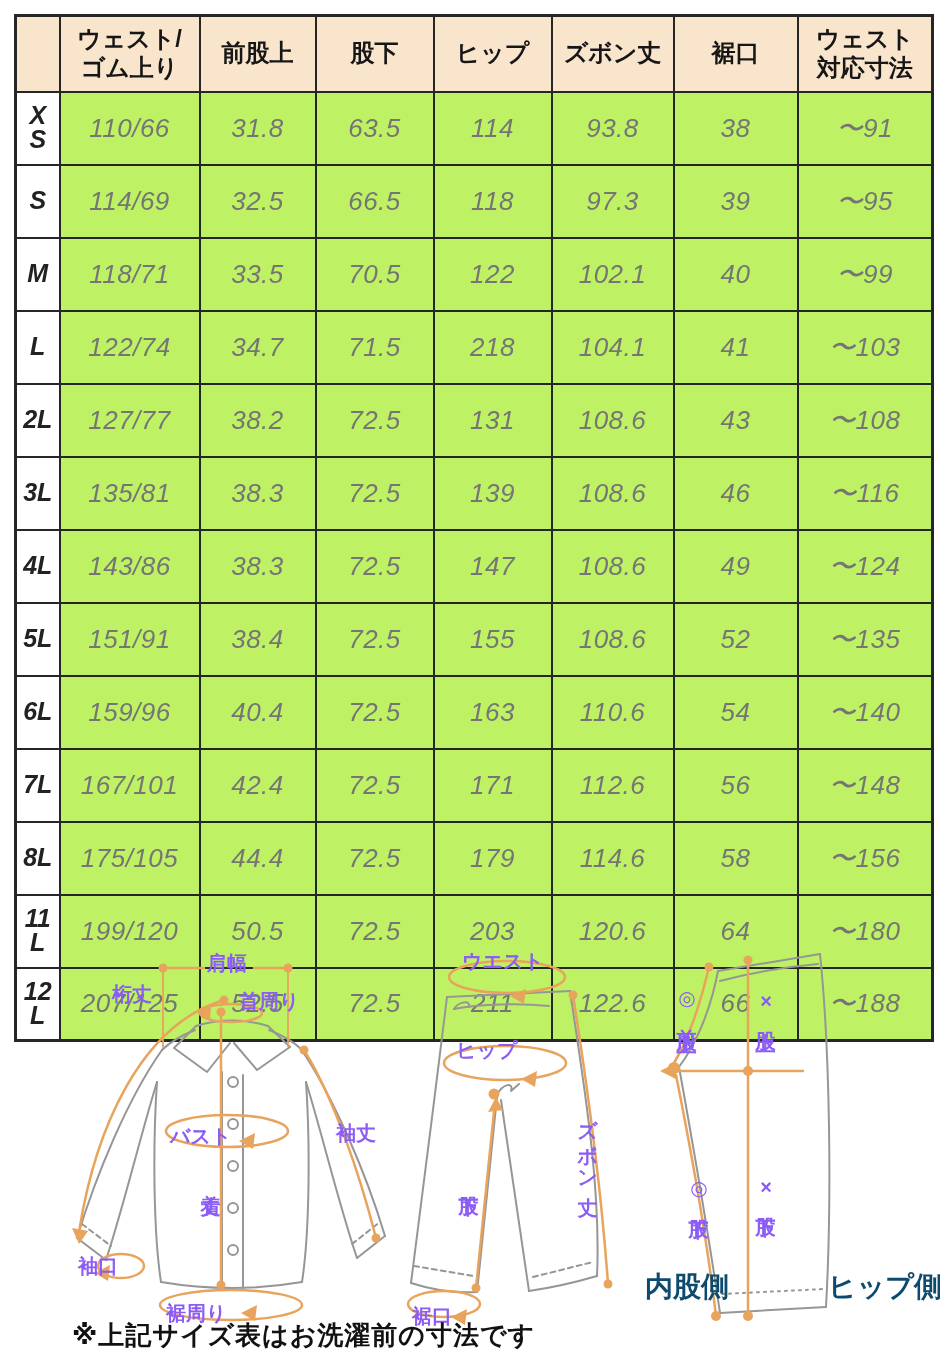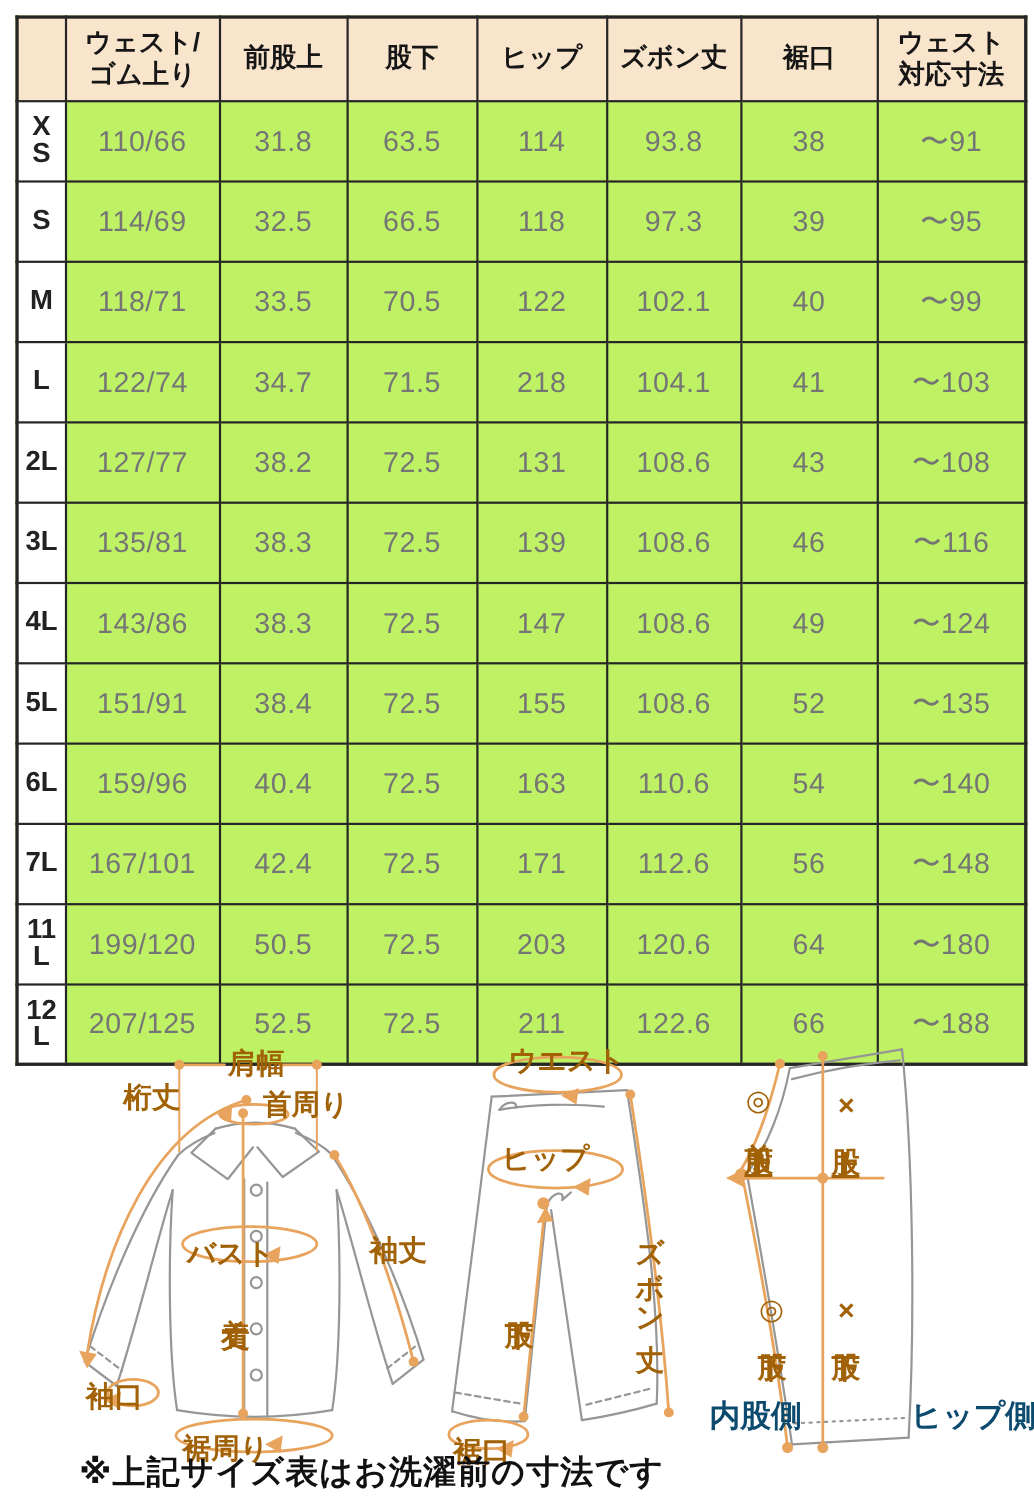--- a/index.html
+++ b/index.html
@@ -33,48 +33,48 @@
     text-align:center; vertical-align:middle;
   }
   table.size-table { border:3px solid #262626; }
   table.size-table thead th {
     background:#f9e5cc;
     height:76px;
     font-size:24px; font-weight:700; line-height:1.2;
     white-space:pre-line;
     color:#161616;
   }
-  table.size-table tbody tr { height:73px; }
+  table.size-table tbody tr { height:73px;font-style:italic; }
   table.size-table tbody td {
     font-size:26px; font-weight:400; color:#757575;
     letter-spacing:0.5px;
   }
   table.size-table tbody th.size-cell {
     background:#fff; font-size:25px; font-weight:600; color:#222;
   }
   .size-inner {
     width:30px; margin:0 auto;
     word-break:break-all; line-height:0.95;
   }
 
   
   svg.diagrams { position:absolute; left:0; top:0; width:940px; height:1360px; }
   .dlabel {
     position:absolute;
-    font-size:26px; font-weight:700; color:#a16207;
+    font-size:20px; font-weight:700; color:#8b5cf6;
     white-space:nowrap; line-height:1.05;
   }
   .dlabel.v {
     writing-mode:vertical-rl; text-orientation:upright;
     letter-spacing:3px;
   }
   .dlabel.gray { color:#0c4a6e; font-size:28px; }
   .note {
     position:absolute; left:72px; top:1318px;
-    font-size:30px; font-weight:700; color:#111;
+    font-size:26px; font-weight:700; color:#111;
     letter-spacing:1px;
     text-align:right;
   }
 </style>
 </head>
 <body>
 
 <table class="size-table">
   <colgroup>
     <col class="c0">
@@ -213,20 +213,32 @@
         <th class="size-cell">
           <div class="size-inner">7L</div>
         </th>
         <td>167/101</td>
         <td>42.4</td>
         <td>72.5</td>
         <td>171</td>
         <td>112.6</td>
         <td>56</td>
         <td>〜148</td>
+      </tr>
+      <tr>
+        <th class="size-cell">
+          <div class="size-inner">8L</div>
+        </th>
+        <td>175/105</td>
+        <td>44.4</td>
+        <td>72.5</td>
+        <td>179</td>
+        <td>114.6</td>
+        <td>58</td>
+        <td>〜156</td>
       </tr>
       <tr>
         <th class="size-cell">
           <div class="size-inner">11L</div>
         </th>
         <td>199/120</td>
         <td>50.5</td>
         <td>72.5</td>
         <td>203</td>
         <td>120.6</td>

